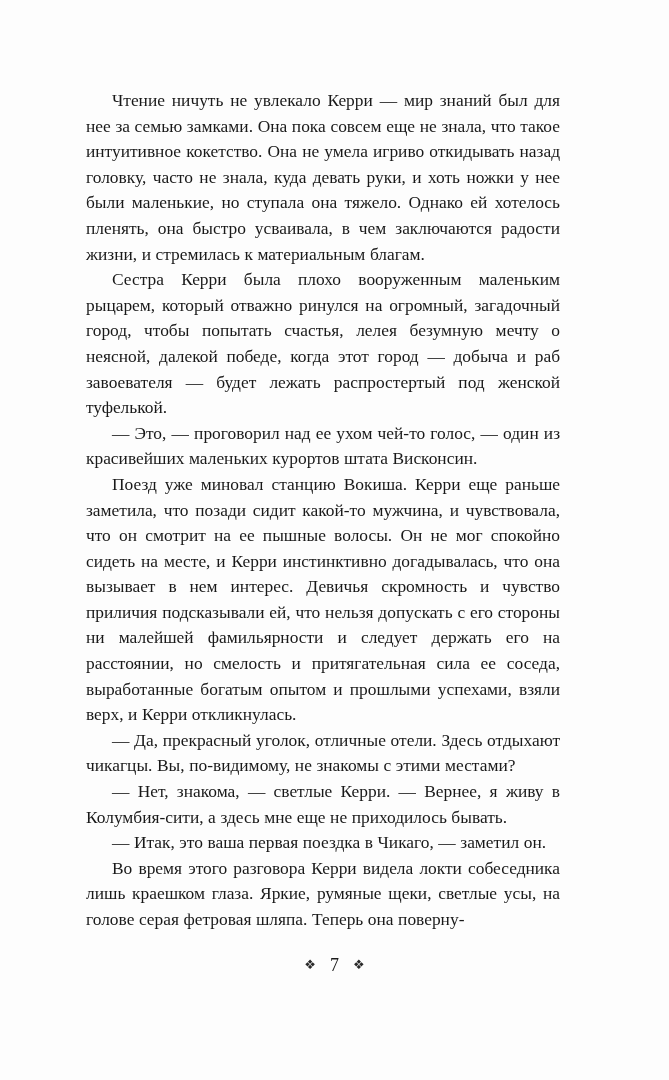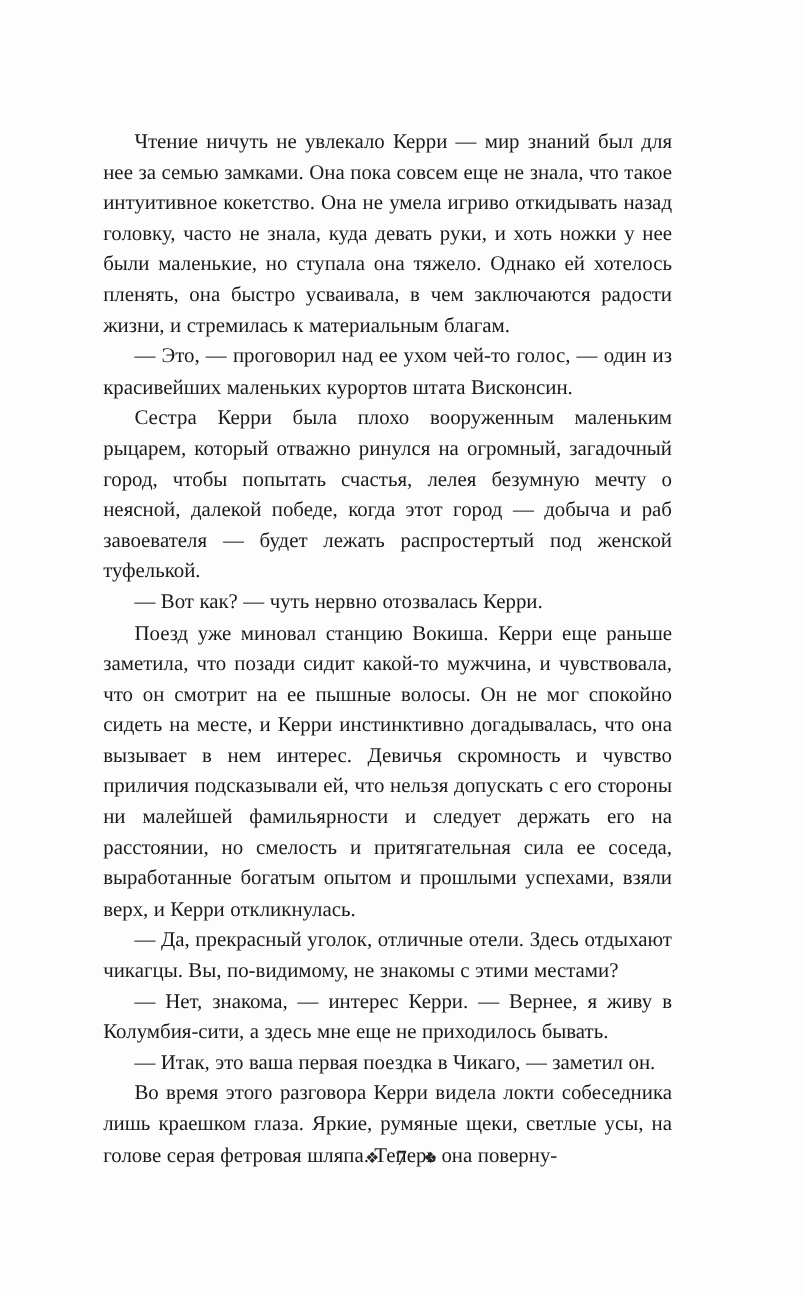--- a/index.html
+++ b/index.html
@@ -21,21 +21,20 @@
     top: 0;
     width: 669px;
     height: 1080px;
     background: #fdfdfd;
   }
   .text-column {
     position: absolute;
     left: 86px;
     top: 88px;
     width: 474px;
-    margin-top: 17px;
   }
   p.para {
     margin: 0;
     font-size: 17.4px;
     line-height: 25.6px;
     text-align: justify;
     text-indent: 26px;
     hyphens: manual;
     word-spacing: 0.2px;
   }
@@ -60,26 +59,25 @@
     color: #2a2a2a;
     letter-spacing: 0;
   }
 </style>
 </head>
 <body>
 
 <div class="page">
   <div class="text-column">
     <p class="para">Чтение ничуть не увлекало Керри — мир знаний был для нее за семью замками. Она пока совсем еще не знала, что такое интуитивное кокетство. Она не умела игриво откидывать назад головку, часто не знала, куда девать руки, и хоть ножки у нее были маленькие, но ступала она тяжело. Однако ей хотелось пленять, она быстро усваивала, в чем заключаются радости жизни, и стремилась к материальным благам.</p>
+    <p class="para">Сестра Керри была плохо вооруженным маленьким рыцарем, который отважно ринулся на огромный, загадочный город, чтобы попытать счастья, лелея безумную мечту о неясной, далекой победе, когда этот город — добыча и раб завоевателя — будет лежать распростертый под женской туфелькой.</p>
     <p class="para">— Это, — проговорил над ее ухом чей-то голос, — один из красивейших маленьких курортов штата Висконсин.</p>
-    <p class="para">Сестра Керри была плохо вооруженным маленьким рыцарем, который отважно ринулся на огромный, загадочный город, чтобы попытать счастья, лелея безумную мечту о неясной, далекой победе, когда этот город — добыча и раб завоевателя — будет лежать распростертый под женской туфелькой.</p>
-    <p class="para">— Вот как? — чуть нервно отозвалась Керри.</p>
     <p class="para">Поезд уже миновал станцию Вокиша. Керри еще раньше заметила, что позади сидит какой-то мужчина, и чувствовала, что он смотрит на ее пышные волосы. Он не мог спокойно сидеть на месте, и Керри инстинктивно догадывалась, что она вызывает в нем интерес. Девичья скромность и чувство приличия подсказывали ей, что нельзя допускать с его стороны ни малейшей фамильярности и следует держать его на расстоянии, но смелость и притягательная сила ее соседа, выработанные богатым опытом и прошлыми успехами, взяли верх, и Керри откликнулась.</p>
     <p class="para">— Да, прекрасный уголок, отличные отели. Здесь отдыхают чикагцы. Вы, по-видимому, не знакомы с этими местами?</p>
-    <p class="para">— Нет, знакома, — интерес Керри. — Вернее, я живу в Колумбия-сити, а здесь мне еще не приходилось бывать.</p>
+    <p class="para">— Нет, знакома, — светлые Керри. — Вернее, я живу в Колумбия-сити, а здесь мне еще не приходилось бывать.</p>
     <p class="para">— Итак, это ваша первая поездка в Чикаго, — заметил он.</p>
     <p class="para">Во время этого разговора Керри видела локти собеседника лишь краешком глаза. Яркие, румяные щеки, светлые усы, на голове серая фетровая шляпа. Теперь она поверну-</p>
   </div>
 
   <div class="footer">
     <span class="ornament">❖</span>
     <span class="page-number">7</span>
     <span class="ornament">❖</span>
   </div>
 </div>

